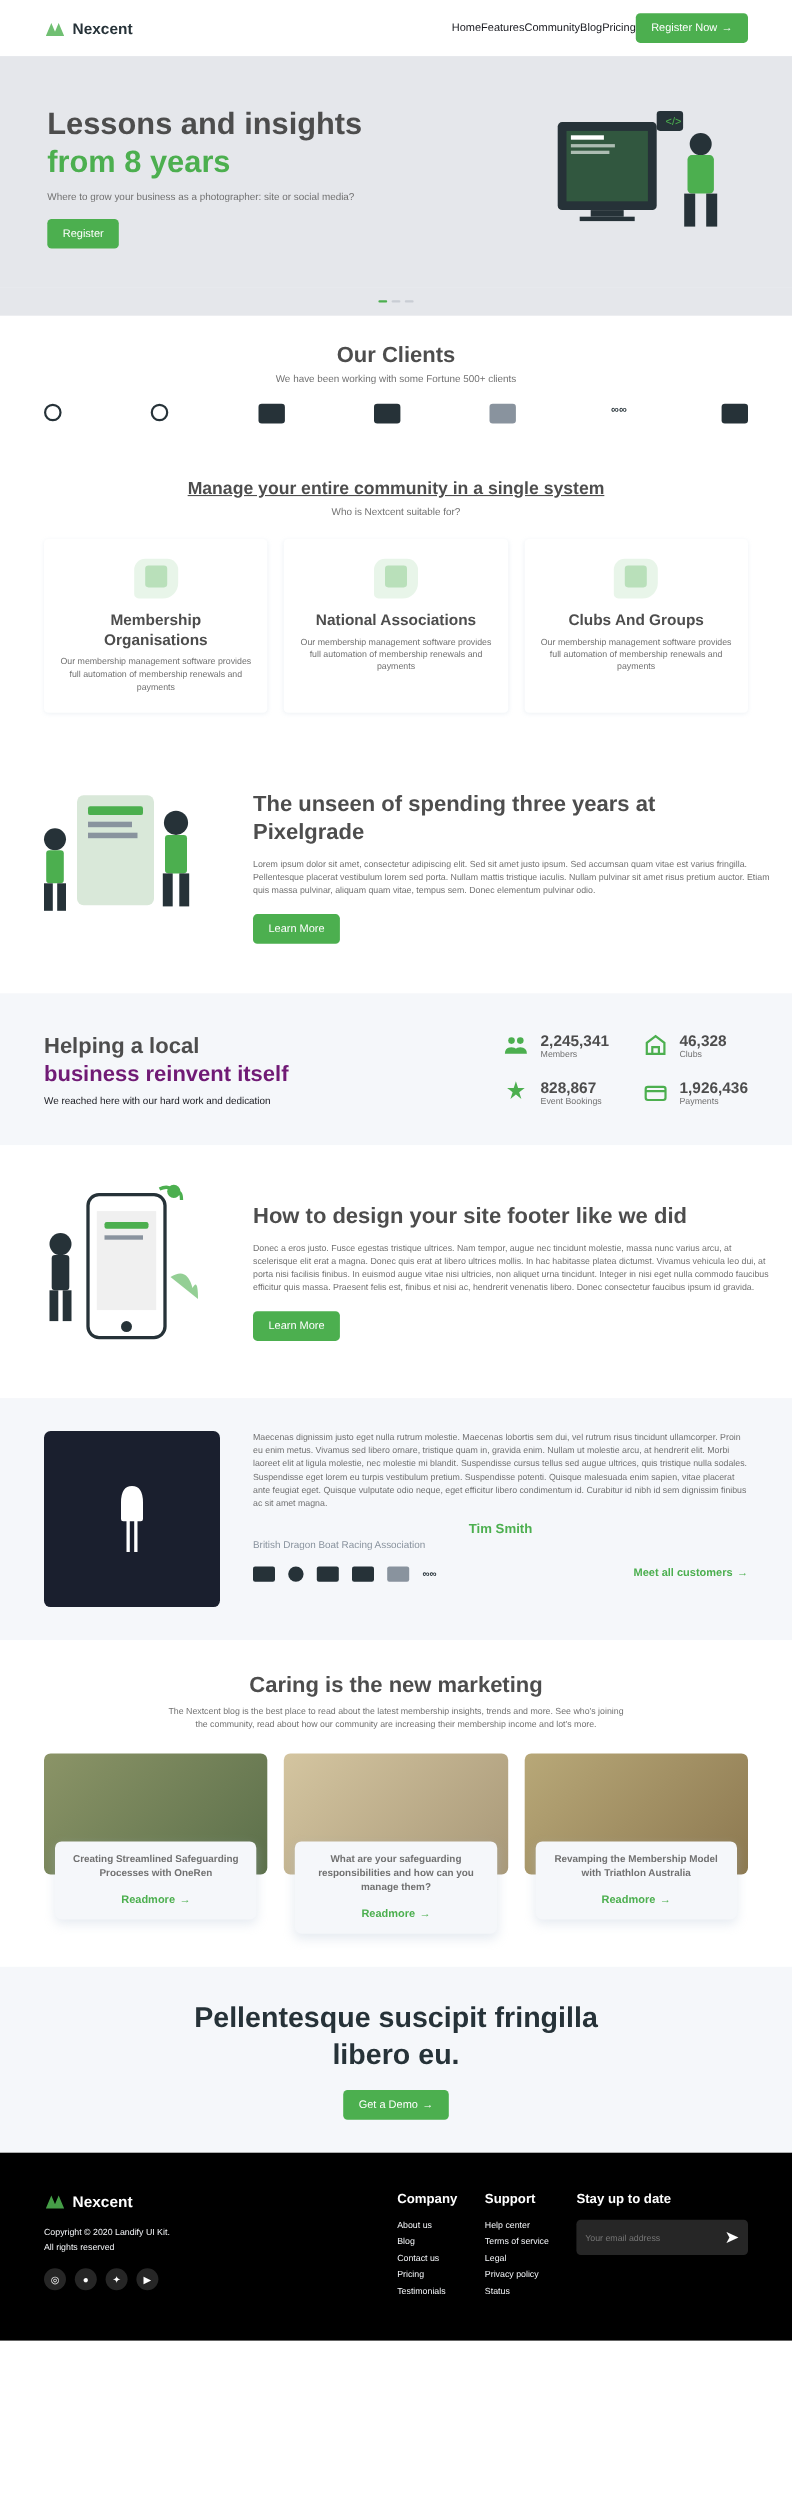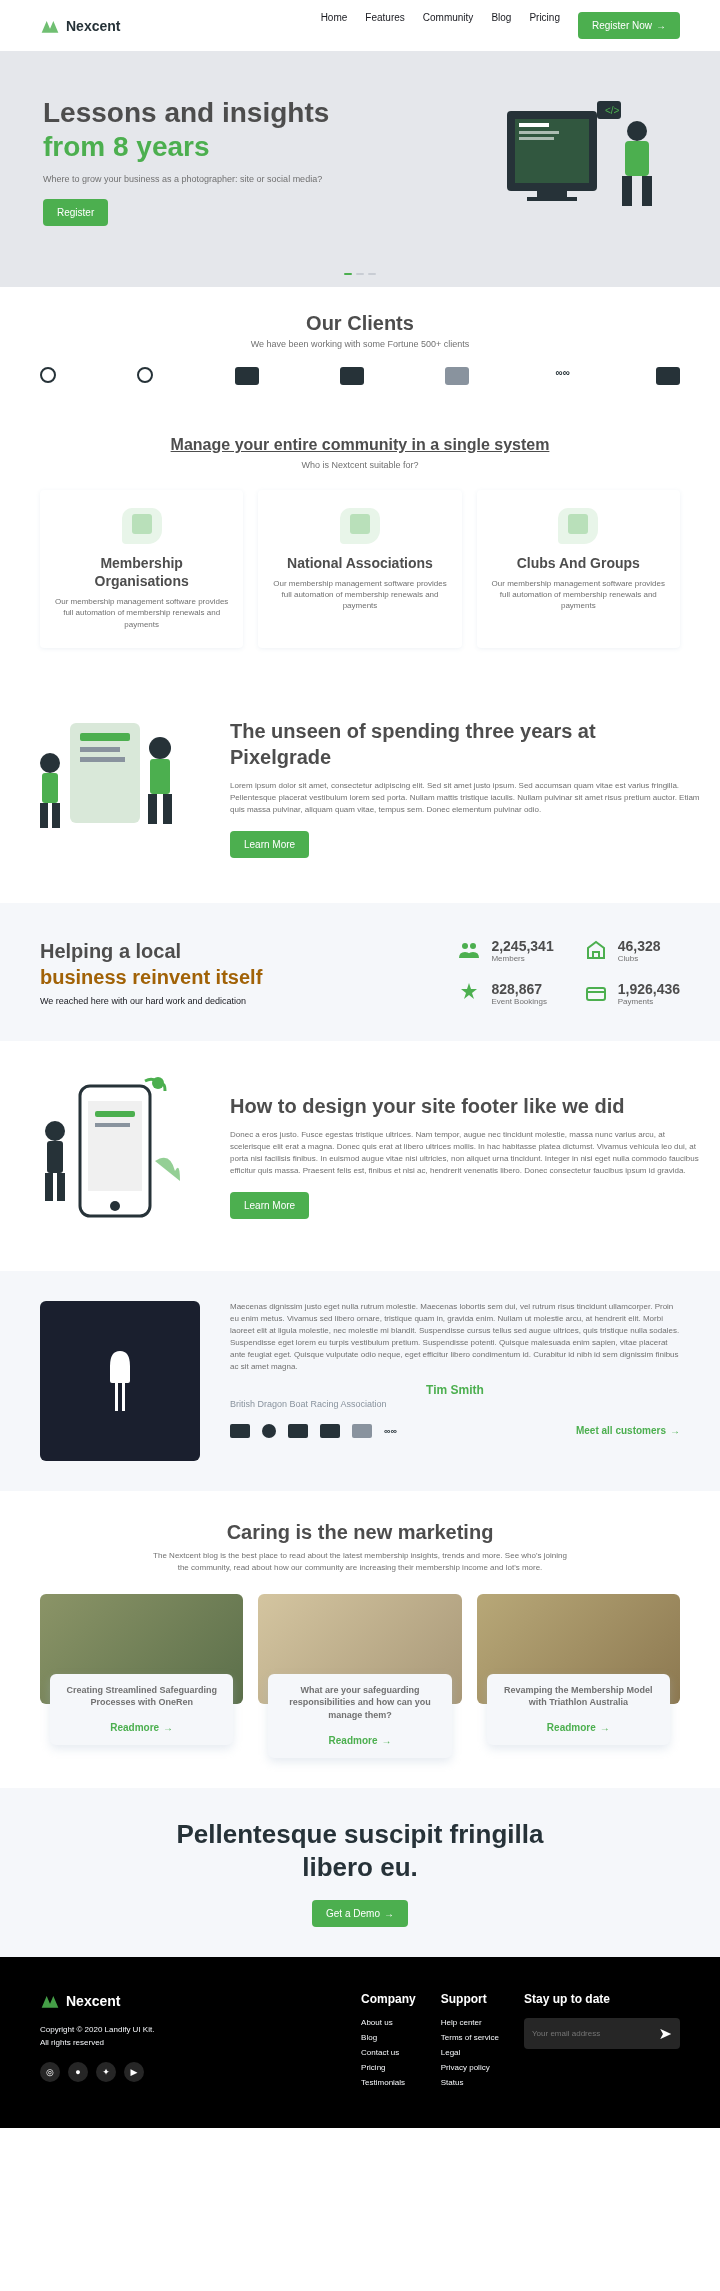--- a/index.html
+++ b/index.html
@@ -1,20 +1,20 @@
 <!DOCTYPE html>
 <html><head>
 <meta charset="utf-8">
 <style>
 * { margin: 0; padding: 0; box-sizing: border-box; }
 body { font-family: -apple-system, BlinkMacSystemFont, 'Segoe UI', sans-serif; color: #263238; width: 720px; }
 .header { display: flex; align-items: center; justify-content: space-between; padding: 12px 40px; background: #fff; }
 .logo { display: flex; align-items: center; gap: 6px; font-weight: 700; font-size: 14px; }
 .logo-icon { width: 20px; height: 18px; }
-.nav { display: flex; gap: 18px; }
+.nav { display: flex; align-items: center; }
 .nav-item { font-size: 10px; color: #18191F; cursor: pointer; }
 .btn-primary { background: #4CAF4F; color: #fff; padding: 8px 14px; border-radius: 4px; font-size: 10px; display: inline-flex; align-items: center; gap: 4px; border: none; cursor: pointer; }
 .hero { background: #E5E7EB; padding: 40px 43px 30px; display: flex; align-items: center; justify-content: space-between; }
 .hero-text h1 { font-size: 28px; font-weight: 600; color: #4D4D4D; line-height: 1.2; }
 .hero-text h1 .green { color: #4CAF4F; display: block; }
 .hero-text p { font-size: 9px; color: #717171; margin: 10px 0 15px; }
 .hero-illus { width: 180px; height: 140px; position: relative; }
 .dots { display: flex; justify-content: center; gap: 4px; padding: 12px; background: #E5E7EB; }
 .dot { width: 8px; height: 2px; background: #4CAF4F; border-radius: 1px; }
 .dot.inactive { background: #89939E; opacity: 0.3; }
@@ -31,21 +31,21 @@
 .card-icon::after { content: ''; position: absolute; top: 6px; left: 10px; width: 20px; height: 20px; background: #4CAF4F; border-radius: 3px; opacity: 0.3; }
 .card h3 { font-size: 14px; font-weight: 700; color: #4D4D4D; margin-bottom: 6px; line-height: 1.3; }
 .card p { font-size: 8px; color: #717171; line-height: 1.4; }
 .split { display: flex; align-items: center; gap: 30px; padding: 30px 20px; }
 .split-img { width: 180px; height: 170px; flex-shrink: 0; position: relative; }
 .split-text { flex: 1; }
 .split-text h2 { font-size: 20px; font-weight: 600; color: #4D4D4D; margin-bottom: 10px; line-height: 1.3; text-align: left; }
 .split-text p { font-size: 8px; color: #717171; line-height: 1.5; margin-bottom: 15px; text-align: left; }
 .stats { background: #F5F7FA; padding: 35px 40px; display: flex; align-items: flex-start; justify-content: space-between; }
 .stats-text h2 { font-size: 20px; font-weight: 600; color: #4D4D4D; text-align: left; line-height: 1.3; }
-.stats-text .green { color: #a16207; }
+.stats-text .green { color: #701a75; }
 .stats-text p { font-size: 9px; color: #18191F; margin-top: 6px; text-align: left; }
 .stats-grid { display: grid; grid-template-columns: 1fr 1fr; gap: 18px 30px; }
 .stat { display: flex; align-items: center; gap: 10px; }
 .stat-icon { width: 24px; height: 24px; color: #4CAF4F; }
 .stat-num { font-size: 14px; font-weight: 700; color: #4D4D4D; }
 .stat-lbl { font-size: 8px; color: #717171; }
 .testimonial { background: #F5F7FA; padding: 30px 40px; display: flex; gap: 30px; }
 .test-img { width: 160px; height: 160px; background: #1a1f2e; border-radius: 6px; flex-shrink: 0; display: flex; align-items: center; justify-content: center; }
 .test-text { flex: 1; }
 .test-text p { font-size: 8px; color: #717171; line-height: 1.5; margin-bottom: 10px; text-align: left; }

